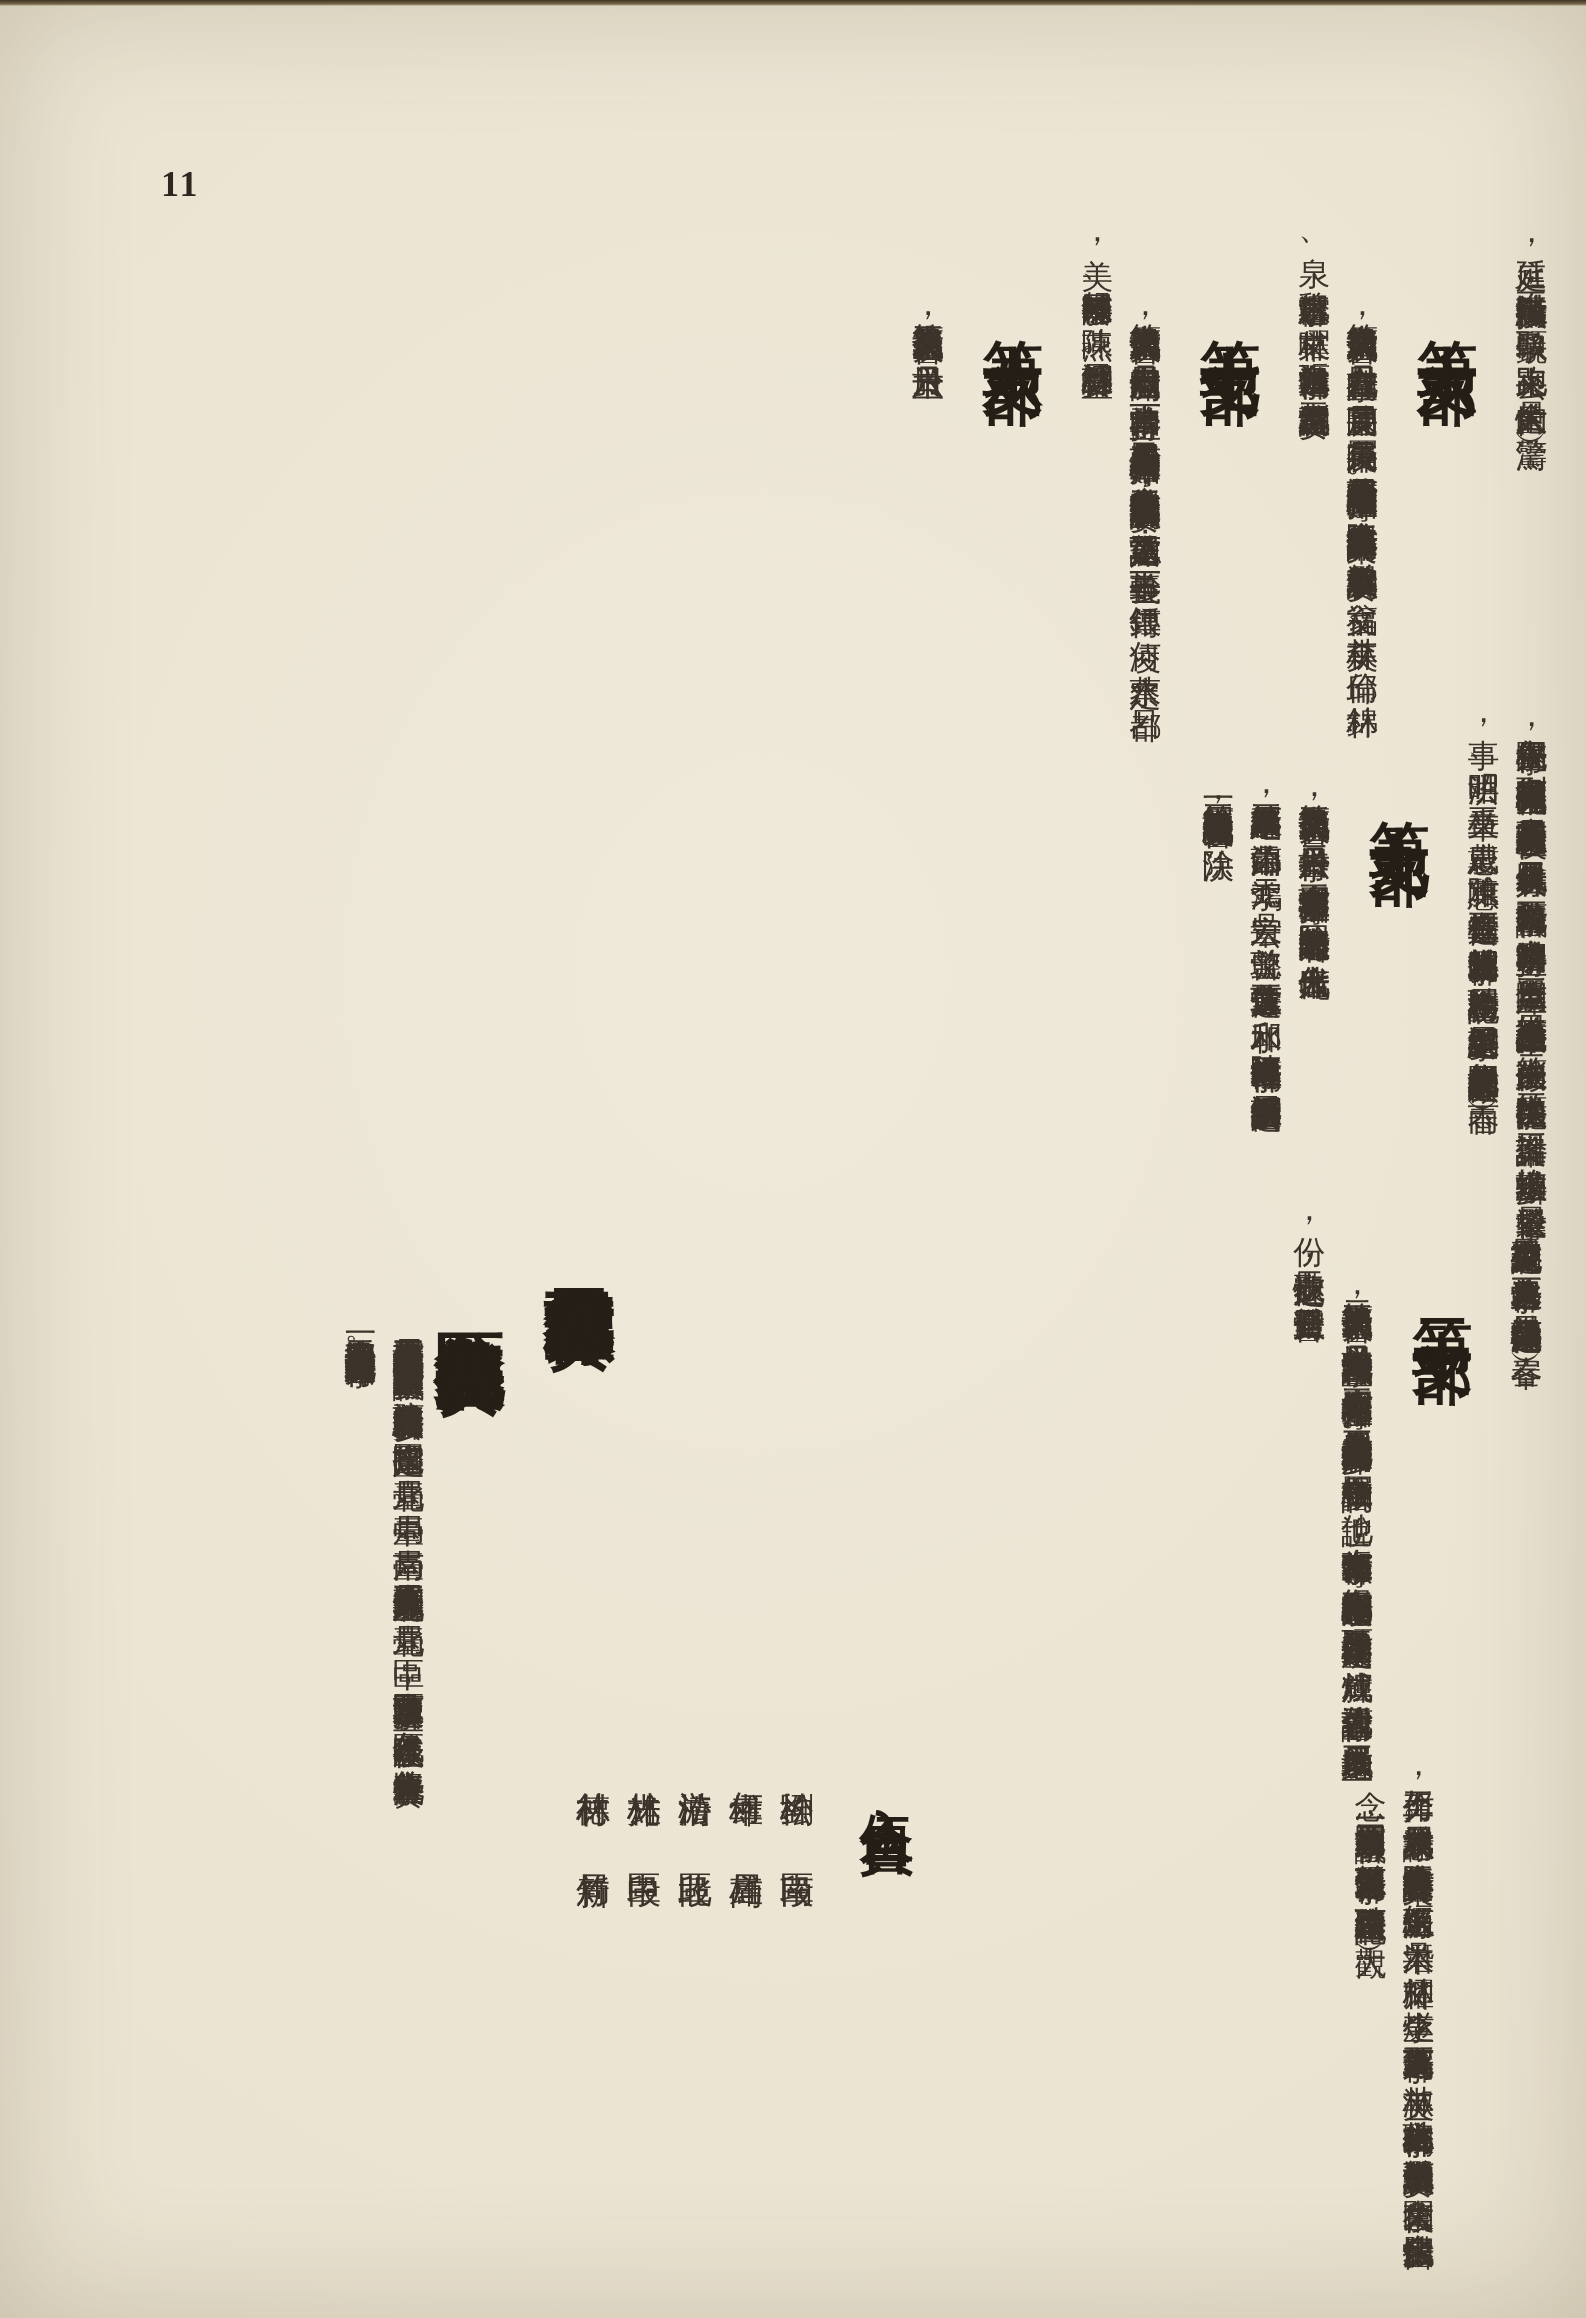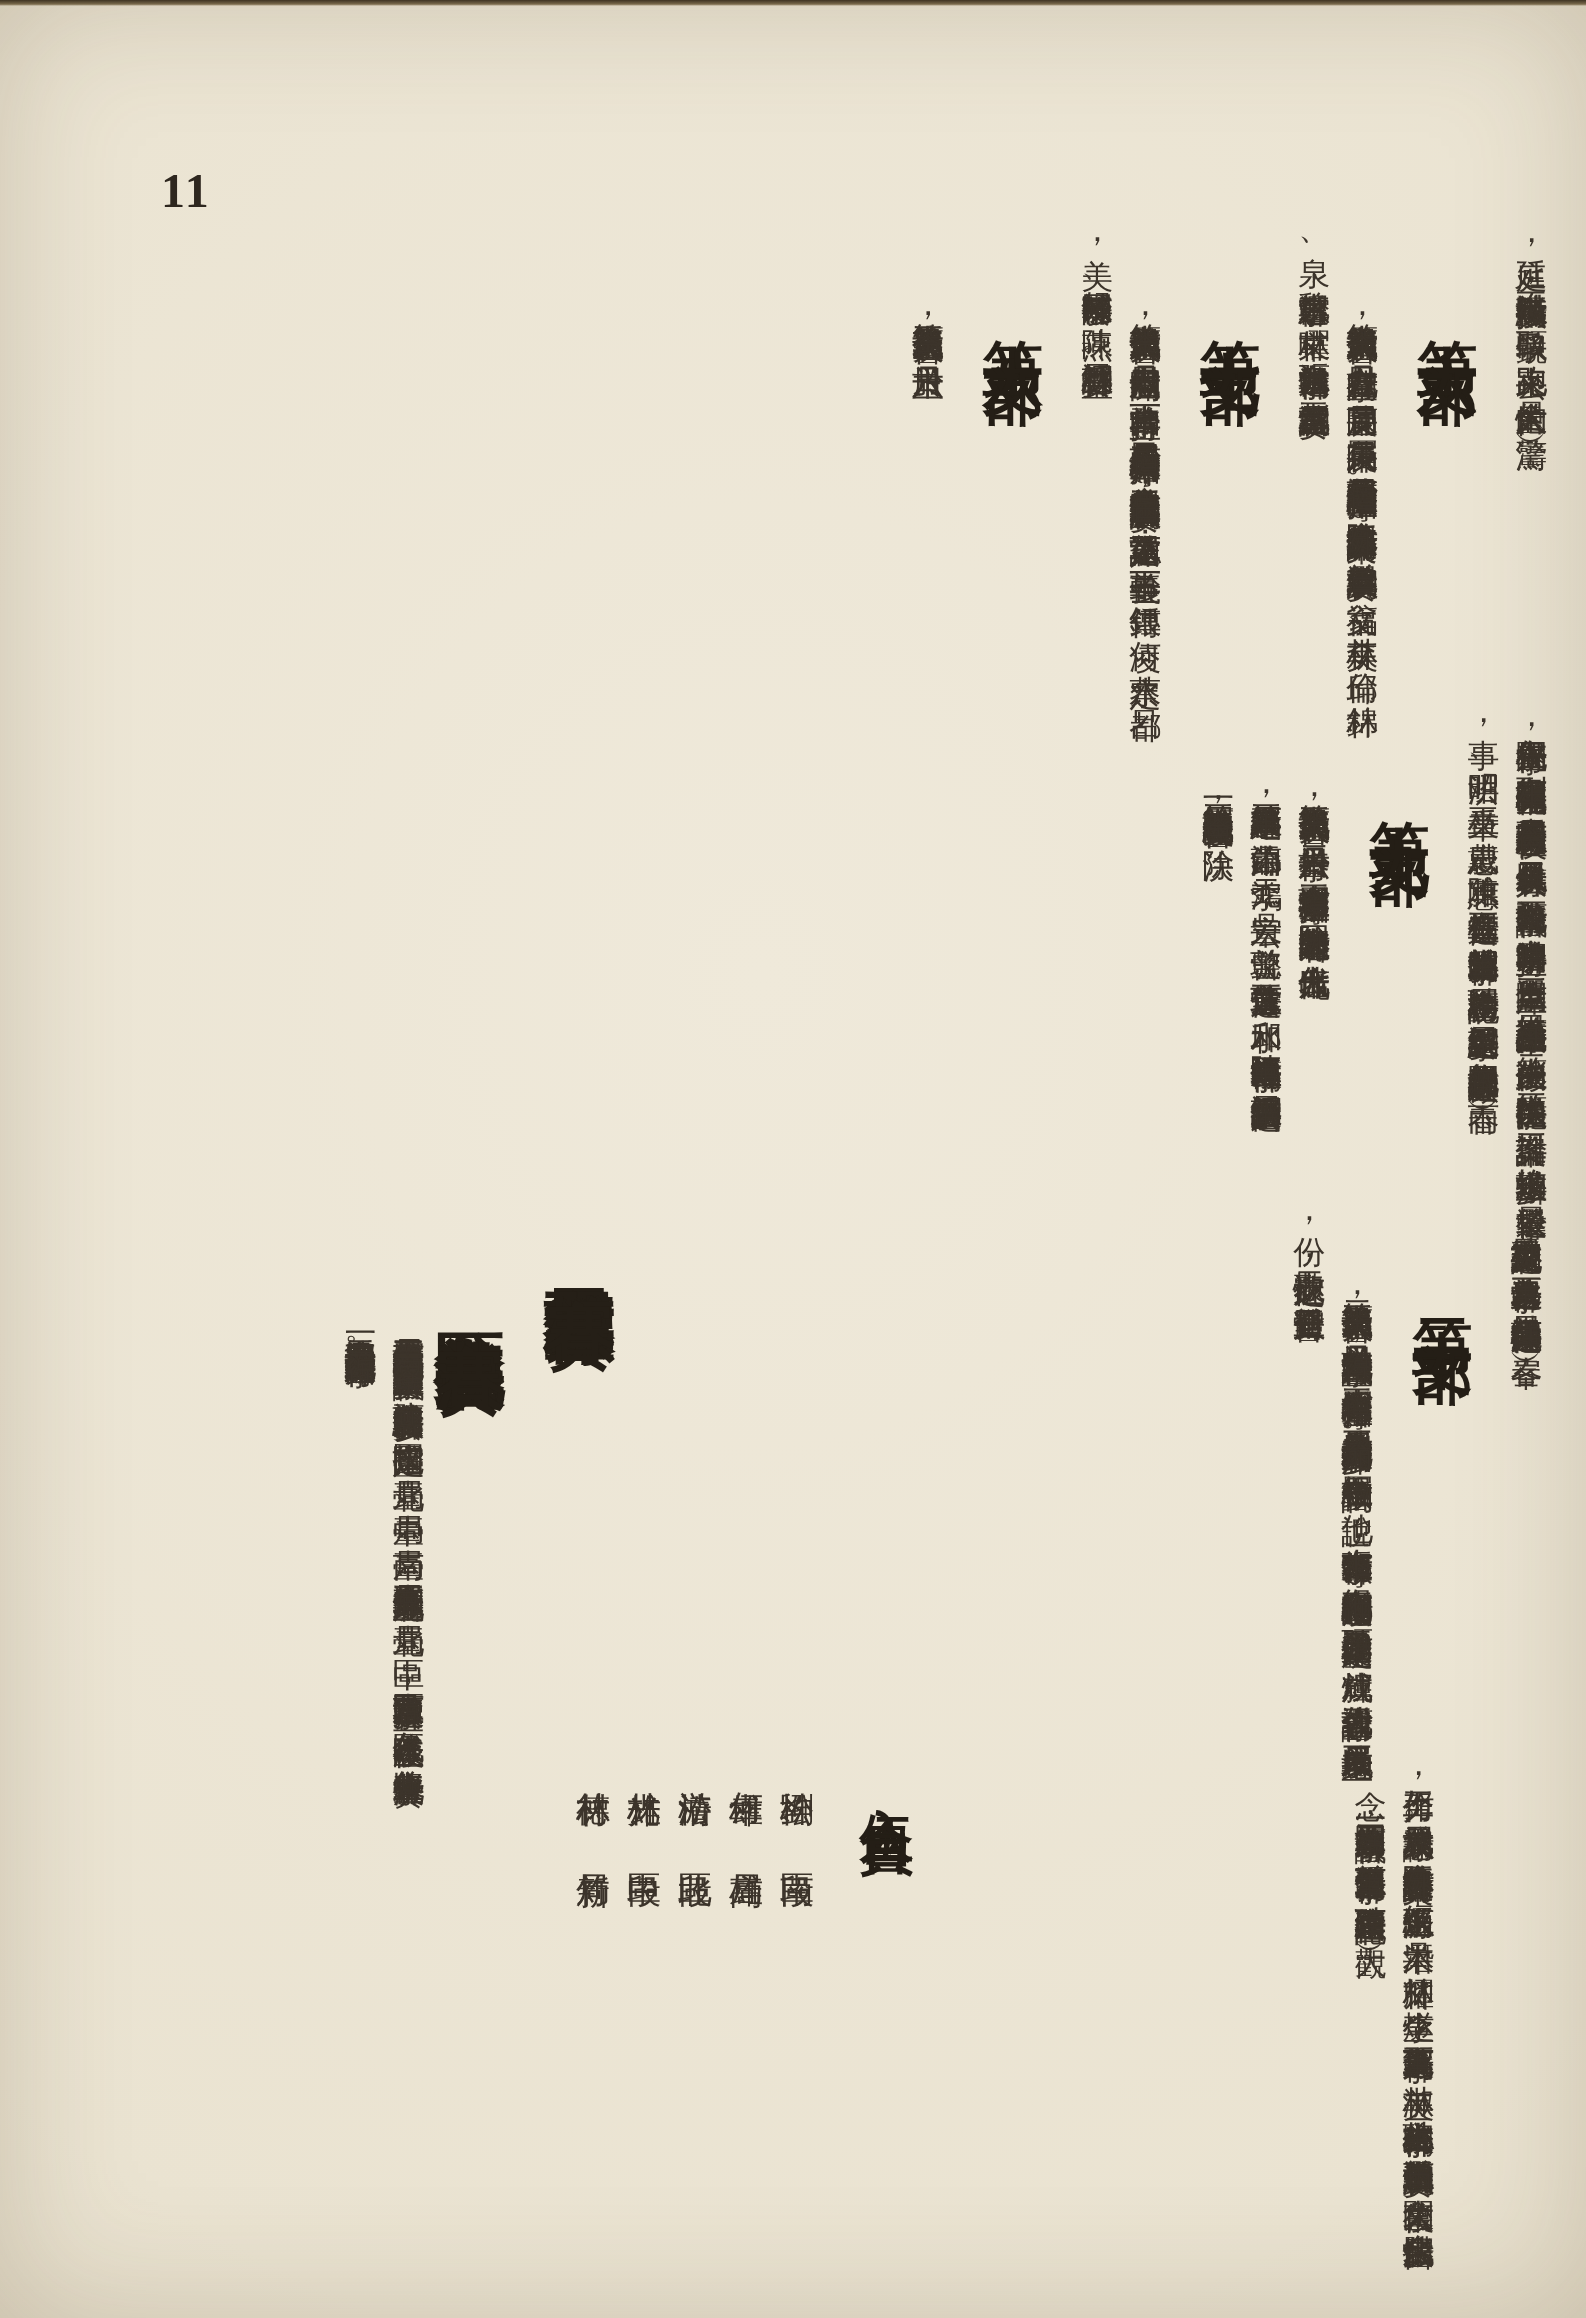--- a/index.html
+++ b/index.html
@@ -15,21 +15,21 @@
     overflow: hidden;
     font-family: "Liberation Serif", "DejaVu Serif", serif;
     color: #3c342b;
   }
   .top-edge {
     position: absolute; top: 0; left: 0; width: 100%; height: 6px;
     background: linear-gradient(180deg, #3e3322, #7a6a4c 70%, rgba(122,106,76,0));
   }
   .page-number {
     position: absolute; left: 161px; top: 163px;
-    font-size: 48px; font-weight: 700; letter-spacing: 2.4px; color: #2e271f;
+    font-size: 36px; font-weight: 700; letter-spacing: 2.4px; color: #2e271f;
   }
   
   .vband {
     position: absolute;
     writing-mode: vertical-rl;
     text-orientation: mixed;
     font-size: 32px;
     line-height: 1.5;
     letter-spacing: 0.02em;
     text-align: start;

